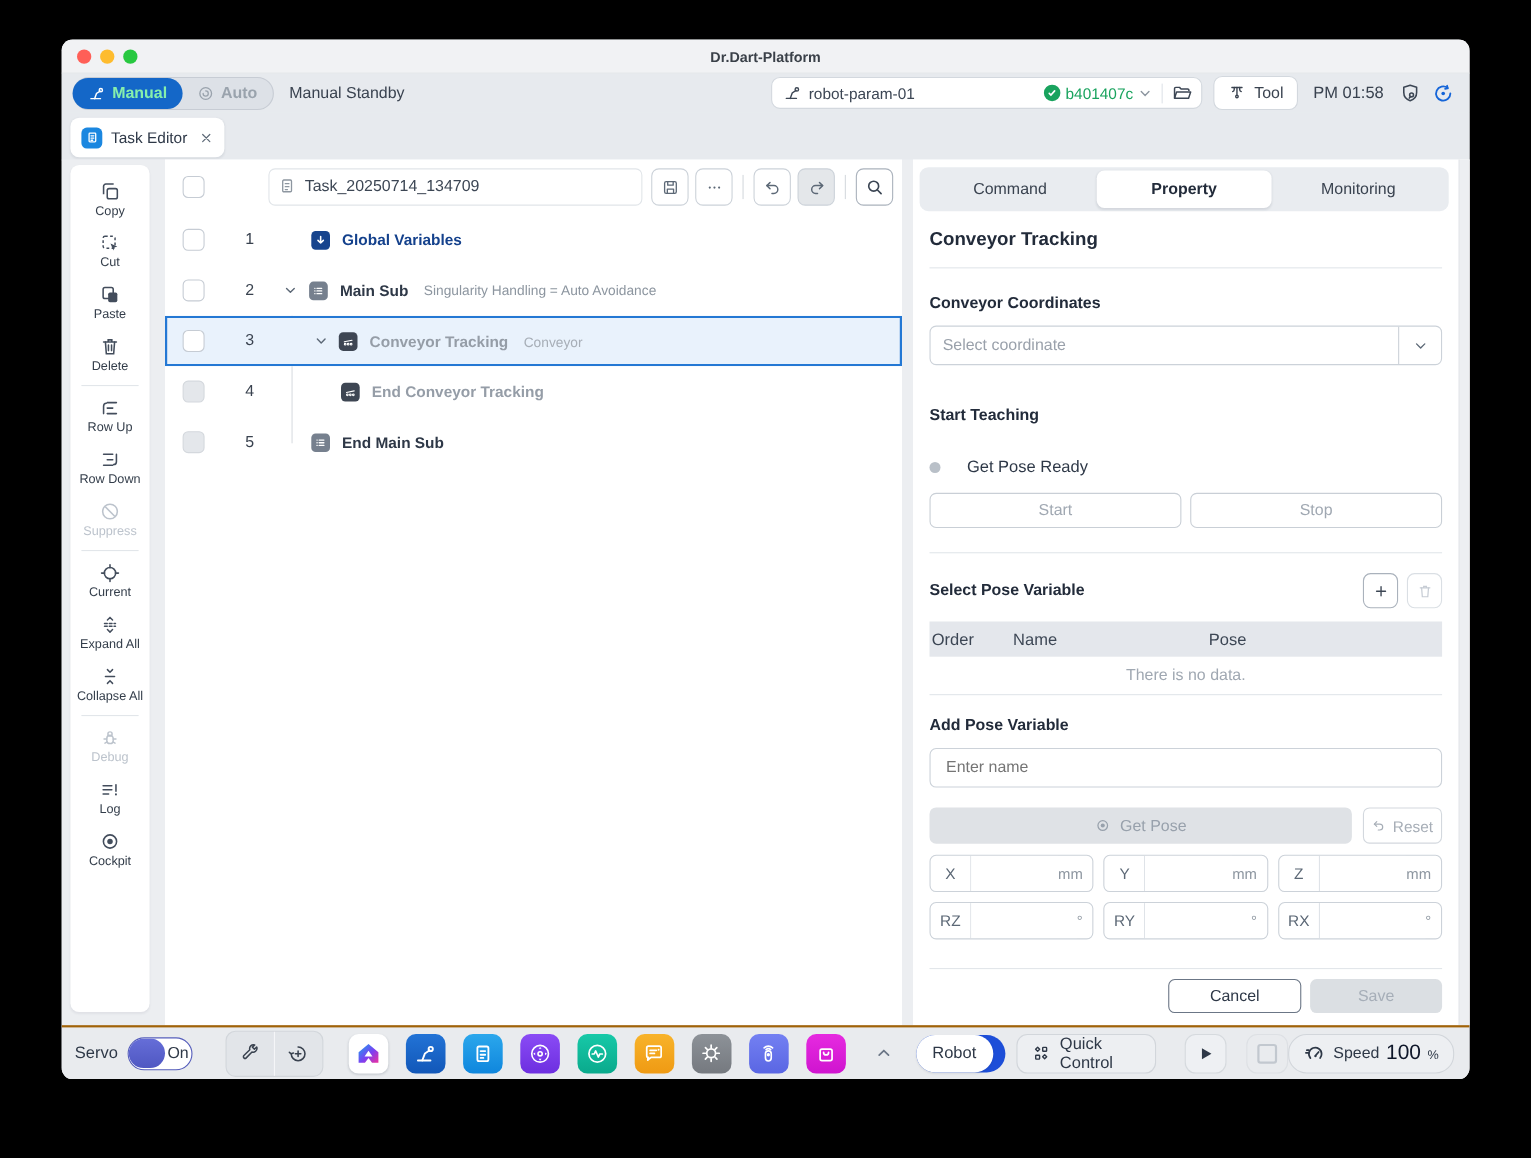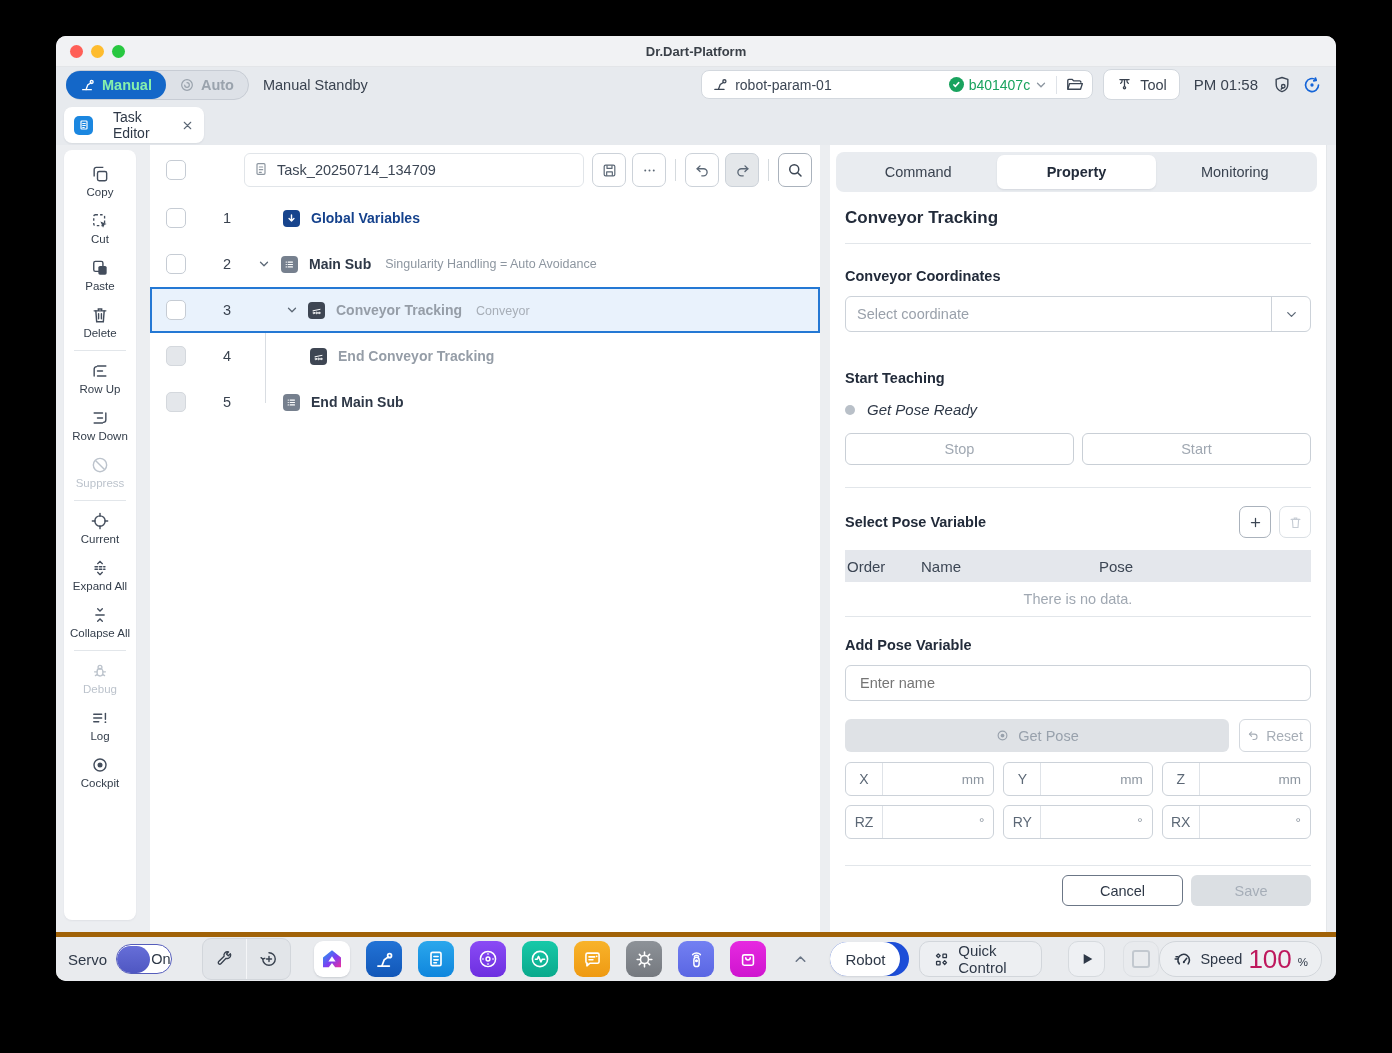--- a/index.html
+++ b/index.html
@@ -25,21 +25,21 @@
   .parampill .pname{font-size:14px;color:#3c4654;margin-left:6px;}
   .parampill .spacer{flex:1;}
   .vercheck{width:15px;height:15px;border-radius:50%;background:#19a35e;display:flex;align-items:center;justify-content:center;}
   .verid{color:#19a35e;font-size:14px;margin:0 4px 0 5px;}
   .pill-div{width:1px;height:18px;background:#dfe3e8;margin:0 8px;}
   .toolpill{display:flex;align-items:center;gap:7px;background:#fff;border:1px solid #d3d8de;border-radius:8px;height:29px;padding:0 12px;}
   .toolpill span{font-size:14.5px;color:#39424f;}
   .timetext{font-size:15px;color:#39424f;margin:0 4px;}
   
   .tabstrip{height:44px;background:#e7eaee;display:flex;align-items:flex-end;padding-left:8px;}
-  .etab{width:140px;height:36px;margin-bottom:3px;background:#fff;border-radius:8px;display:flex;align-items:center;padding:0 10px;box-sizing:border-box;gap:20px;box-shadow:0 1px 2px rgba(30,40,60,.08);}
+  .etab{width:140px;height:36px;margin-bottom:3px;background:#fff;border-radius:8px;display:flex;align-items:center;padding:0 10px;box-sizing:border-box;gap:8px;box-shadow:0 1px 2px rgba(30,40,60,.08);}
   .etab .tlabel{font-size:14px;color:#2e3847;flex:1;}
   .appico{width:19px;height:19px;border-radius:5px;display:flex;align-items:center;justify-content:center;flex:none;}
   .appico.blue{background:#1b87e0;}
   
   .main{position:absolute;top:109px;left:0;right:0;height:787px;background:#eceef1;}
   .sidecard{position:absolute;left:8px;top:5px;width:72px;height:770px;background:#fff;border-radius:8px;box-shadow:0 1px 2px rgba(30,40,60,.06);padding-top:8px;box-sizing:border-box;}
   .sitem{display:flex;flex-direction:column;align-items:center;gap:2px;padding:6px 0 7px;color:#434d5c;}
   .sitem .slbl{font-size:11.5px;color:#333d4a;}
   .sitem.disabled{color:#bcc3cc;} .sitem.disabled .slbl{color:#bcc3cc;}
   .sdiv{height:1px;background:#e2e6ea;margin:4px 10px;}
@@ -73,21 +73,21 @@
   .scrollstrip{position:absolute;right:0;top:0;bottom:0;width:9px;background:#edeff2;border-left:1px solid #e4e7ea;}
   .ptabs{margin:7px 19px 0 6px;height:40px;background:#e9ecf0;border-radius:8px;display:flex;align-items:center;padding:3px;box-sizing:border-box;}
   .ptab{flex:1;height:34px;display:flex;align-items:center;justify-content:center;font-size:14.5px;color:#39424f;border-radius:7px;}
   .ptab.active{background:#fff;font-weight:bold;color:#222b3a;box-shadow:0 1px 2px rgba(30,40,60,.10);}
   .pbody{padding:0 25px 0 15px;}
   .pheading{font-size:17px;font-weight:bold;color:#222b3a;padding:16px 0 15px;border-bottom:1px solid #e2e6ea;}
   .seclabel{font-size:14.5px;font-weight:bold;color:#222b3a;}
   .selectbox{margin-top:12px;height:36px;border:1px solid #ccd2d9;border-radius:6px;display:flex;align-items:center;box-sizing:border-box;}
   .selectbox .ph{flex:1;padding-left:11px;font-size:14.5px;color:#9aa1ab;}
   .selectbox .chevcell{width:38px;align-self:stretch;border-left:1px solid #ccd2d9;display:flex;align-items:center;justify-content:center;color:#5c6876;}
-  .statusrow{display:flex;align-items:center;gap:12px;margin-top:15px;font-style:italic;}
+  .statusrow{display:flex;align-items:center;gap:24px;margin-top:30px;}
   .dot{width:10px;height:10px;border-radius:50%;background:#b9c0c8;}
   .statusrow span{font-size:15px;color:#2e3847;}
   .btnrow2{display:flex;gap:8px;margin-top:15px;}
   .gbtn{flex:1;height:32px;border:1px solid #c9cfd6;border-radius:6px;background:#fff;display:flex;align-items:center;justify-content:center;font-size:14.5px;color:#a0a8b2;box-sizing:border-box;}
   .hr{height:1px;background:#e2e6ea;margin-top:22px;}
   .poserow{display:flex;align-items:center;margin-top:18px;}
   .sqbtn{width:32px;height:32px;border-radius:7px;display:flex;align-items:center;justify-content:center;box-sizing:border-box;}
   .sqbtn.plus{border:1px solid #aab2bc;color:#3c4654;margin-left:auto;}
   .sqbtn.trash{border:1px solid #dadfe4;color:#c6ccd4;margin-left:8px;}
   .ptable{margin-top:12px;}
@@ -102,21 +102,21 @@
   .resetbtn{width:72px;height:33px;border:1px solid #d3d8de;border-radius:6px;background:#fff;display:flex;align-items:center;justify-content:center;gap:6px;font-size:14px;color:#a7aeb7;box-sizing:border-box;}
   .coordgrid{display:grid;grid-template-columns:1fr 1fr 1fr;gap:9px;margin-top:10px;}
   .cfield{height:34px;border:1px solid #ccd2d9;border-radius:6px;display:flex;align-items:center;box-sizing:border-box;overflow:hidden;}
   .cfield .clab{width:36px;align-self:stretch;display:flex;align-items:center;justify-content:center;font-size:14px;color:#5c6876;border-right:1px solid #dfe3e8;flex:none;}
   .cfield input{flex:1;min-width:0;border:none;outline:none;height:100%;font-family:inherit;font-size:14px;padding:0 4px;}
   .cfield .unit{padding-right:9px;font-size:13.5px;color:#8d96a0;flex:none;}
   .pfooter{display:flex;justify-content:flex-end;gap:8px;margin-top:9px;}
   .cancelbtn{width:121px;height:31px;border:1px solid #6b7686;border-radius:6px;background:#fff;display:flex;align-items:center;justify-content:center;font-size:14.5px;color:#2e3847;box-sizing:border-box;}
   .savebtn{width:120px;height:31px;border-radius:6px;background:#dbdfe3;display:flex;align-items:center;justify-content:center;font-size:14.5px;color:#a6aeb8;}
   
-  .bottombar{position:absolute;left:0;right:0;bottom:0;height:49px;background:#e9ebee;border-top:5px solid #a16207;display:flex;align-items:center;padding:0 14px 0 12px;box-sizing:border-box;}
+  .bottombar{position:absolute;left:0;right:0;bottom:0;height:49px;background:#e9ebee;border-top:2px solid #a16207;display:flex;align-items:center;padding:0 14px 0 12px;box-sizing:border-box;}
   .servolbl{font-size:15px;color:#2e3847;}
   .servotoggle{margin-left:9px;width:68px;height:30px;border-radius:15px;background:#fff;border:1.5px solid #555dbb;box-sizing:border-box;display:flex;align-items:center;overflow:hidden;}
   .knob{width:33px;height:27px;border-radius:14px;background:linear-gradient(180deg,#666ed8,#4f57c2);}
   .servostate{flex:1;text-align:center;font-size:14.5px;color:#2e3847;}
   .toolspill{margin-left:30px;height:40px;background:#e2e5e9;border:1px solid #d2d6db;border-radius:9px;display:flex;align-items:center;}
   .toolspill .tcell{width:43px;display:flex;align-items:center;justify-content:center;color:#39424f;}
   .toolspill .tdiv{width:1px;height:40px;background:#f5f6f8;}
   .dock{display:flex;align-items:center;gap:16px;margin-left:23px;}
   .dicon{width:36px;height:36px;border-radius:9px;display:flex;align-items:center;justify-content:center;flex:none;}
   .d-home{background:#fff;box-shadow:0 1px 2px rgba(30,40,60,.15);}
@@ -130,21 +130,21 @@
   .d-bag{background:linear-gradient(180deg,#e62ae0,#cf14cf);}
   .chevup{margin-left:26px;color:#6b7686;display:flex;}
   .robotgroup{margin-left:21px;width:96px;height:34px;border-radius:17px;background:#1d4ed8;display:flex;align-items:center;}
   .robotpill{width:70px;height:34px;border-radius:17px;background:#fff;box-shadow:0 1px 2px rgba(30,40,60,.12);display:flex;align-items:center;justify-content:center;font-size:15px;color:#2e3847;}
   .qcbtn{margin-left:10px;height:34px;border:1px solid #d2d6db;border-radius:10px;background:#edeff2;display:flex;align-items:center;gap:8px;padding:0 13px;font-size:15px;color:#2e3847;}
   .playbtn{margin-left:26px;width:42px;height:34px;border:1px solid #d6dade;border-radius:10px;background:#eef0f3;display:flex;align-items:center;justify-content:center;}
   .stopbtn{margin-left:18px;width:42px;height:34px;border:1px solid #dde0e4;border-radius:10px;background:#e9ebee;display:flex;align-items:center;justify-content:center;}
   .stopsq{width:14px;height:14px;border:2px solid #c2c8cf;border-radius:3px;}
   .speedpill{margin-left:auto;height:34px;border:1px solid #d2d6db;border-radius:17px;background:#edeff2;display:flex;align-items:center;gap:6px;padding:0 13px;}
   .speedpill .sl{font-size:14.5px;color:#2e3847;}
-  .speedpill .sv{font-size:26px;color:#be185d;}
+  .speedpill .sv{font-size:19px;color:#0f172a;}
   .speedpill .su{font-size:11.5px;color:#2e3847;margin-top:5px;}
   svg{display:block;}
 </style>
 </head>
 <body>
 
 <div class="win">
 
   <div class="titlebar">
     <div class="lights">
@@ -549,22 +549,22 @@
               </svg>
             </span>
         </div>
 
         <div class="seclabel" style="margin-top:38px;">Start Teaching</div>
         <div class="statusrow">
           <span class="dot"></span>
           <span>Get Pose Ready</span>
         </div>
         <div class="btnrow2">
+          <div class="gbtn">Start</div>
           <div class="gbtn">Stop</div>
-          <div class="gbtn">Start</div>
         </div>
         <div class="hr"></div>
 
         <div class="poserow">
           <span class="seclabel">Select Pose Variable</span>
           <div class="sqbtn plus">
               <svg width="15" height="15" viewBox="0 0 24 24" fill="none" stroke="currentColor" stroke-width="2" stroke-linecap="round">
                 <path d="M12 5.5v13M5.5 12h13"></path>
               </svg>
             </div>

